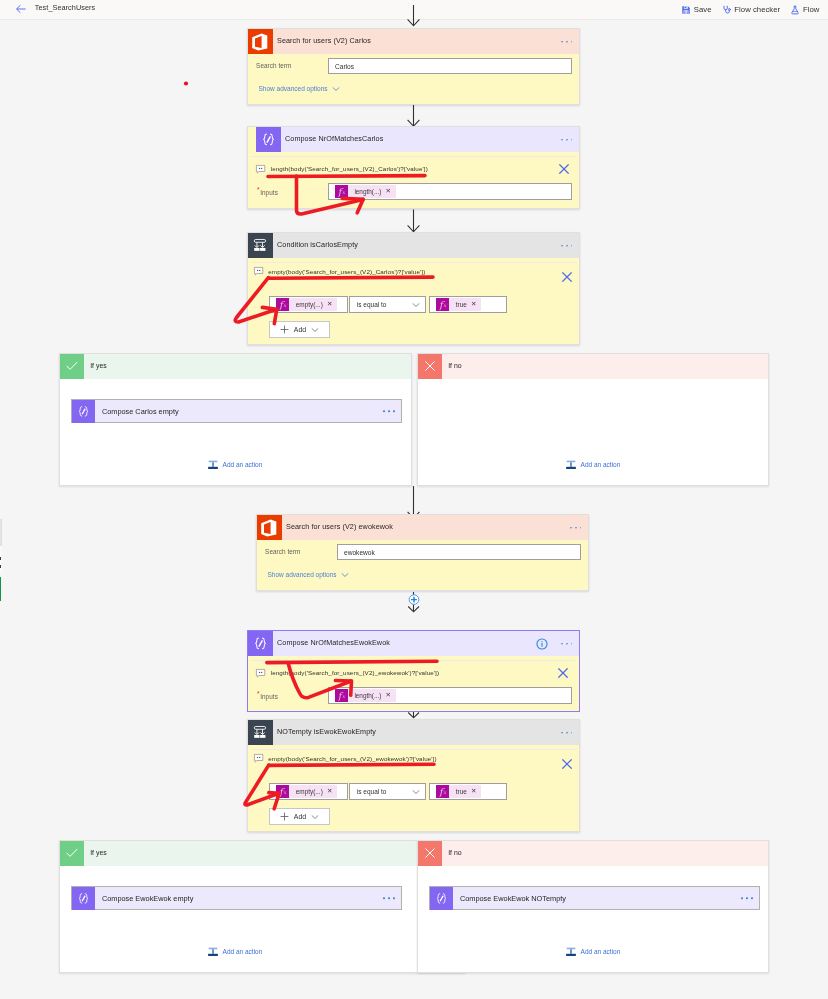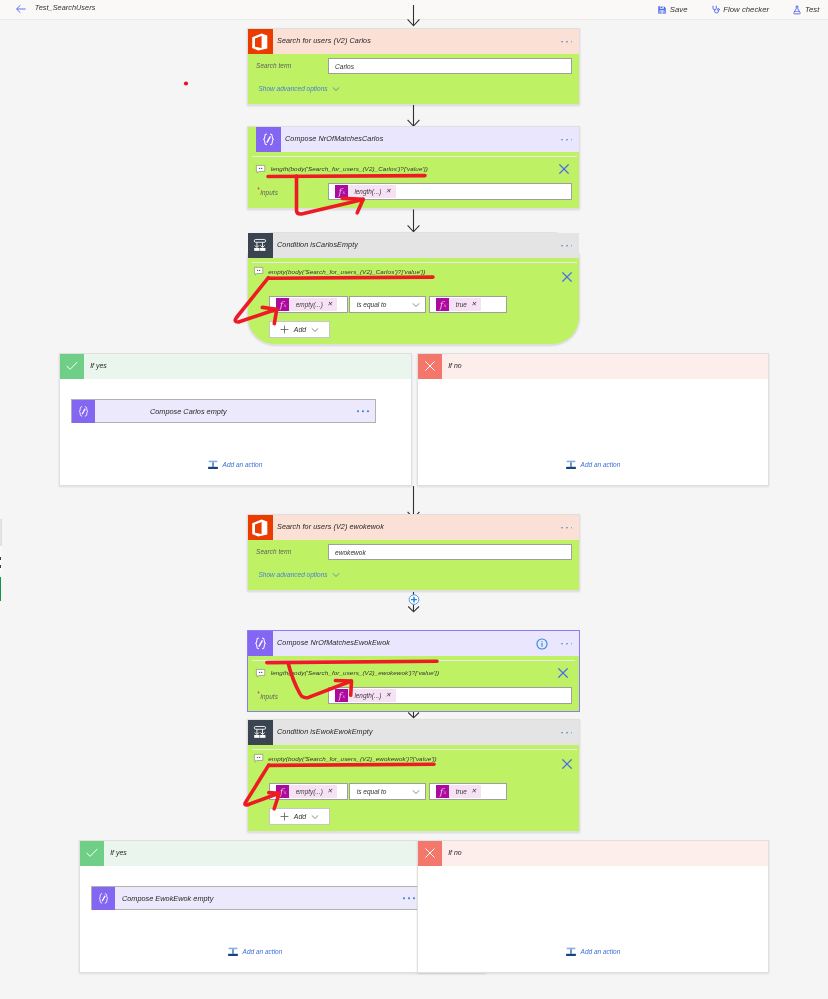--- a/index.html
+++ b/index.html
@@ -1,31 +1,31 @@
 <!DOCTYPE html>
 <html><head>
 <meta charset="utf-8">
 <style>
   html,body{margin:0;padding:0;}
   body{width:828px;height:999px;overflow:hidden;background:#f5f5f5;
        font-family:"Liberation Sans",sans-serif;-webkit-font-smoothing:antialiased;}
-  .canvas{position:relative;width:828px;height:999px;font-style:italic;}
+  .canvas{position:relative;width:828px;height:999px;}
 
   
   .topbar{position:absolute;left:0;top:0;width:828px;height:19px;background:#faf9f8;
           border-bottom:1px solid #edebe9;}
   .tb-back{position:absolute;left:15.5px;top:3.5px;width:10px;height:10px;cursor:pointer;}
   .tb-title{position:absolute;left:34.8px;top:4.2px;font-size:7.3px;color:#323130;letter-spacing:.05px;line-height:8px;}
-  .tb-actions{position:absolute;right:5px;top:0;height:19px;display:flex;align-items:center;gap:16px;}
+  .tb-actions{position:absolute;right:5px;top:0;height:19px;display:flex;align-items:center;gap:3px;}
   .tb-act{display:flex;align-items:center;gap:2.6px;padding:0 3.6px;height:19px;cursor:pointer;}
   .tb-act span{font-size:7.7px;color:#323130;letter-spacing:.05px;}
   .tb-ic{width:10px;height:10px;display:block;}
 
   
-  .card{position:absolute;background:#bef264;border:1px solid #e1dfdd;
+  .card{position:absolute;background:#fef9c3;border:1px solid #e1dfdd;
         box-shadow:0 1px 2px rgba(0,0,0,.12);box-sizing:border-box;}
   .card.sel{border:1.3px solid #8b7cf6;box-shadow:none;}
   .chead{position:relative;height:25px;display:flex;align-items:center;}
   .cicon{width:24.5px;height:25px;flex:0 0 24.5px;display:flex;align-items:center;justify-content:center;}
   .ctitle{font-size:7.2px;color:#201f1e;margin-left:4.5px;letter-spacing:.1px;line-height:7px;position:relative;top:-0.6px;}
   .cdots{position:absolute;right:6.6px;top:50%;transform:translateY(-50%);
          display:flex;gap:3.2px;cursor:pointer;}
   .cdots i{width:1.7px;height:1.7px;background:#3b7fd4;border-radius:50%;display:block;}
   .cinfo{position:absolute;right:31px;top:50%;transform:translateY(-50%);width:12px;height:12px;cursor:pointer;}
 
@@ -128,21 +128,21 @@
         <span>Flow checker</span>
       </div>
       <div class="tb-act">
         <span class="tb-ic">
           <svg width="10" height="10" viewBox="0 0 16 16" fill="none" stroke="#4f6bed" stroke-width="1.5" stroke-linejoin="round">
               <path d="M6.2 1.8h3.6"></path>
               <path d="M6.8 1.8v4.1L2.9 12.6a1 1 0 0 0 .85 1.55h8.5a1 1 0 0 0 .85-1.55L9.2 5.9V1.8"></path>
               <path d="M4.55 10.4h6.9" stroke-width="1.1"></path>
             </svg>
         </span>
-        <span>Test</span>
+        <span>Flow</span>
       </div>
     </div>
   </div>
 
   <svg class="conn" style="left:0;top:0;width:828px;height:999px;">
     <g stroke="#323130" stroke-width="1.1" fill="none" stroke-linecap="butt" stroke-linejoin="miter">
       <path d="M413.5 5 V25.5 M407.6 19.3 L413.5 25.8 L419.4 19.3"></path>
       <path d="M413.5 105 V126 M407.6 119.8 L413.5 126.3 L419.4 119.8"></path>
       <path d="M413.5 209.5 V231.5 M407.6 225.3 L413.5 231.8 L419.4 225.3"></path>
       <path d="M413.5 486 V518 M407.6 511.8 L413.5 518.3 L419.4 511.8"></path>
@@ -222,21 +222,21 @@
           <div class="tokfx">fx</div>
           <div class="tokbody">
             <span>length(...)</span>
             <span class="tokx">✕</span>
           </div>
         </div>
       </div>
     </div>
   </div>
 
-  <div class="card" style="left:247px;top:232px;width:333px;height:113px;border-radius:28px;">
+  <div class="card" style="left:247px;top:232px;width:333px;height:113px;">
     <div class="chead" style="background:#e4e4e4;">
       <div class="cicon" style="background:#3b4552;">
         <svg width="17" height="17" viewBox="0 0 20 20">
             <g fill="none" stroke="#fff" stroke-width="1.05">
               <rect x="2.7" y="2.9" width="13.3" height="3.3" rx="1.65"></rect>
               <path d="M5.8 6.4 V11.9 M12.4 6.4 V11.9"></path>
               <path d="M3.6 10.2 5.8 12.4 8.0 10.2" stroke-linecap="round" stroke-linejoin="round"></path>
               <path d="M10.2 10.2 12.4 12.4 14.6 10.2" stroke-linecap="round" stroke-linejoin="round"></path>
             </g>
             <rect x="2.6" y="12.9" width="6.3" height="3.4" fill="#fff"></rect>
@@ -304,21 +304,21 @@
 
   <div class="branch" style="left:59px;top:353px;width:353px;height:133px;">
     <div class="bhead" style="background:#eaf6ed;">
       <div class="bicon" style="background:#6fcf87;">
         <svg width="16" height="16" viewBox="0 0 20 20">
             <path d="M3.6 10.1 7.6 14.2 16.4 5.2" fill="none" stroke="#fff" stroke-width="1.25" stroke-linecap="round" stroke-linejoin="round"></path>
           </svg>
       </div>
       <div class="btitle">If yes</div>
     </div>
-    <div class="inner" style="left:11px;top:45px;width:305px;gap:48px;">
+    <div class="inner" style="left:11px;top:45px;width:331px;">
       <div class="iic">
         <svg width="15" height="15" viewBox="0 0 24 24" fill="none" stroke="#fff" stroke-width="1.45" stroke-linecap="round" stroke-linejoin="round">
             <path d="M9.2 4.3c-1.9.15-2.4 1.25-2.4 3.2 0 2.2-.45 3.7-1.8 4.3 1.35.6 1.8 2.1 1.8 4.3 0 1.95.5 3.05 2.4 3.2"></path>
             <path d="M14.8 4.3c1.9.15 2.4 1.25 2.4 3.2 0 2.2.45 3.7 1.8 4.3-1.35.6-1.8 2.1-1.8 4.3 0 1.95-.5 3.05-2.4 3.2"></path>
             <path d="M14.3 8.2 10.1 15.6" stroke-width="2.1"></path>
           </svg>
       </div>
       <div class="itl">Compose Carlos empty</div>
       <div class="idots">
           <i></i>
@@ -348,21 +348,21 @@
     <div class="addaction" style="left:147.4px;top:104.8px;">
       <svg width="12" height="12" viewBox="0 0 16 16">
           <rect x="2.2" y="2.2" width="11.6" height="2.1" fill="#8ab0e4"></rect>
           <rect x="7.1" y="4.3" width="1.8" height="6.1" fill="#2a66ae"></rect>
           <rect x="1.5" y="10.4" width="13" height="2.9" fill="#14427e"></rect>
         </svg>
       <span>Add an action</span>
     </div>
   </div>
 
-  <div class="card" style="left:247px;top:514px;width:333px;height:77px;">
+  <div class="card" style="left:256px;top:514px;width:333px;height:77px;">
     <div class="chead" style="background:#fbe0d6;">
       <div class="cicon" style="background:#eb3c00;">
         <svg width="20" height="20" viewBox="0 0 20 20">
             <path fill="#fff" fill-rule="evenodd" d="M11.6 1.6 2.2 5.2v10.8l6.0 2.6 9.1-2.2V3.4zM5.0 6.4l6.6-2.4v12.1L5.0 14.7z"></path>
           </svg>
       </div>
       <div class="ctitle">Search for users (V2) ewokewok</div>
       <div class="cdots">
           <i></i>
           <i></i>
@@ -441,21 +441,21 @@
             <g fill="none" stroke="#fff" stroke-width="1.05">
               <rect x="2.7" y="2.9" width="13.3" height="3.3" rx="1.65"></rect>
               <path d="M5.8 6.4 V11.9 M12.4 6.4 V11.9"></path>
               <path d="M3.6 10.2 5.8 12.4 8.0 10.2" stroke-linecap="round" stroke-linejoin="round"></path>
               <path d="M10.2 10.2 12.4 12.4 14.6 10.2" stroke-linecap="round" stroke-linejoin="round"></path>
             </g>
             <rect x="2.6" y="12.9" width="6.3" height="3.4" fill="#fff"></rect>
             <rect x="9.5" y="12.9" width="6.3" height="3.4" fill="#fff"></rect>
           </svg>
       </div>
-      <div class="ctitle">Condition isEwokEwokEmpty</div>
+      <div class="ctitle">NOTempty isEwokEwokEmpty</div>
       <div class="cdots">
           <i></i>
           <i></i>
           <i></i>
         </div>
     </div>
     <div class="cbody">
       <div class="csep" style="left:4px;top:29px;width:325px;"></div>
       <div style="position:absolute;left:5.9px;top:33.8px;">
         <svg width="9.2" height="8.4" viewBox="0 0 23 21">
@@ -499,21 +499,21 @@
             <path d="M6 1.3V10.7 M1.3 6H10.7" stroke="#605e5c" stroke-width="1.1" stroke-linecap="round"></path>
           </svg>
         <span>Add</span>
         <svg width="8" height="8" viewBox="0 0 12 12">
             <path d="M1.6 4 6 8.2 10.4 4" fill="none" stroke="#605e5c" stroke-width="1.1" stroke-linecap="round" stroke-linejoin="round"></path>
           </svg>
       </div>
     </div>
   </div>
 
-  <div class="branch" style="left:59px;top:840px;width:407px;height:133px;margin-left:20px;">
+  <div class="branch" style="left:59px;top:840px;width:407px;height:133px;">
     <div class="bhead" style="background:#eaf6ed;">
       <div class="bicon" style="background:#6fcf87;">
         <svg width="16" height="16" viewBox="0 0 20 20">
             <path d="M3.6 10.1 7.6 14.2 16.4 5.2" fill="none" stroke="#fff" stroke-width="1.25" stroke-linecap="round" stroke-linejoin="round"></path>
           </svg>
       </div>
       <div class="btitle">If yes</div>
     </div>
     <div class="inner" style="left:11px;top:45px;width:331px;">
       <div class="iic">
@@ -542,20 +542,35 @@
 
   <div class="branch" style="left:417px;top:840px;width:352px;height:133px;">
     <div class="bhead" style="background:#fdeeeb;">
       <div class="bicon" style="background:#f4776b;">
         <svg width="16" height="16" viewBox="0 0 20 20">
             <path d="M4.6 4.6 L15.4 15.4 M15.4 4.6 L4.6 15.4" fill="none" stroke="#fff" stroke-width="1.25" stroke-linecap="round"></path>
           </svg>
       </div>
       <div class="btitle">If no</div>
     </div>
+    <div class="inner" style="left:11px;top:45px;width:331px;">
+      <div class="iic">
+        <svg width="15" height="15" viewBox="0 0 24 24" fill="none" stroke="#fff" stroke-width="1.45" stroke-linecap="round" stroke-linejoin="round">
+            <path d="M9.2 4.3c-1.9.15-2.4 1.25-2.4 3.2 0 2.2-.45 3.7-1.8 4.3 1.35.6 1.8 2.1 1.8 4.3 0 1.95.5 3.05 2.4 3.2"></path>
+            <path d="M14.8 4.3c1.9.15 2.4 1.25 2.4 3.2 0 2.2.45 3.7 1.8 4.3-1.35.6-1.8 2.1-1.8 4.3 0 1.95-.5 3.05-2.4 3.2"></path>
+            <path d="M14.3 8.2 10.1 15.6" stroke-width="2.1"></path>
+          </svg>
+      </div>
+      <div class="itl">Compose EwokEwok NOTempty</div>
+      <div class="idots">
+          <i></i>
+          <i></i>
+          <i></i>
+        </div>
+    </div>
     <div class="addaction" style="left:147.4px;top:104.8px;">
       <svg width="12" height="12" viewBox="0 0 16 16">
           <rect x="2.2" y="2.2" width="11.6" height="2.1" fill="#8ab0e4"></rect>
           <rect x="7.1" y="4.3" width="1.8" height="6.1" fill="#2a66ae"></rect>
           <rect x="1.5" y="10.4" width="13" height="2.9" fill="#14427e"></rect>
         </svg>
       <span>Add an action</span>
     </div>
   </div>
 

